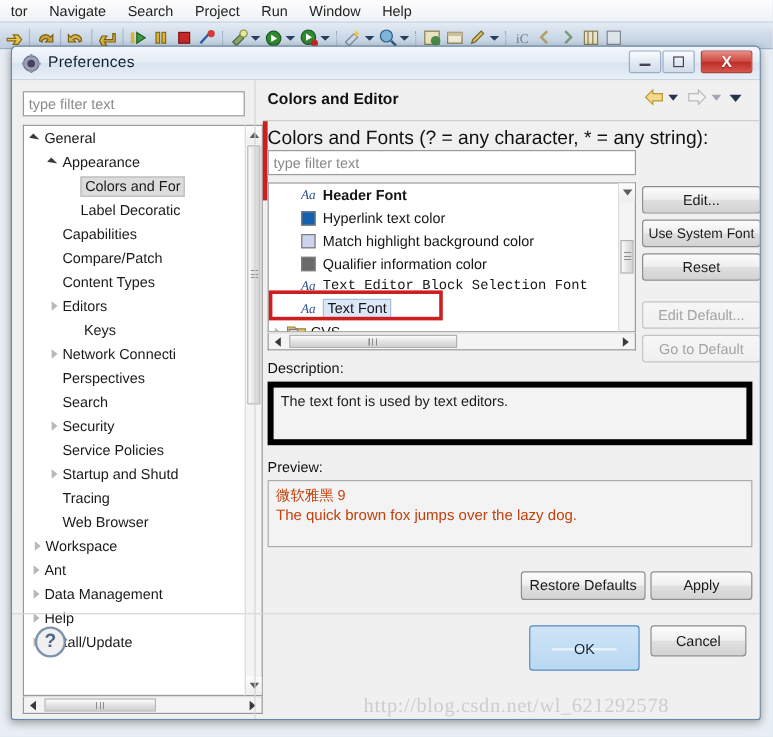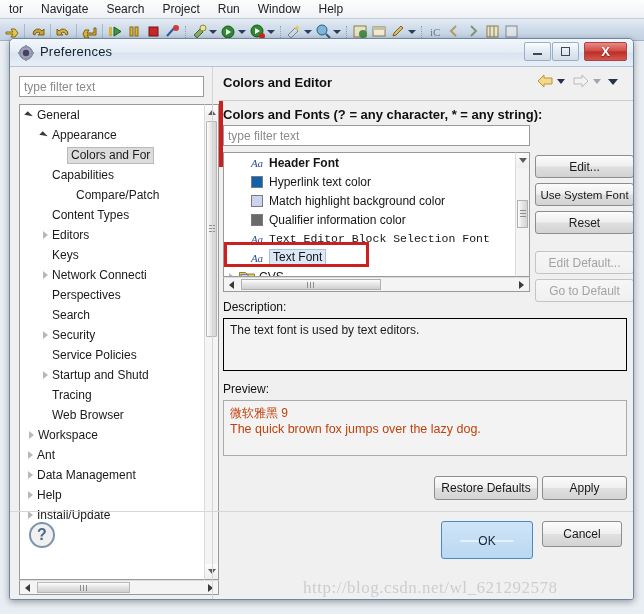--- a/index.html
+++ b/index.html
@@ -186,21 +186,21 @@
     border-left: 4px solid transparent; border-right: 4px solid transparent;
     border-top: 5px solid #25324c;
   }
   .nav-dd.dim::after { border-top-color: #9fa6b2; }
   .nav-dd.big::after {
     left: 1px; border-left-width: 5px; border-right-width: 5px; border-top-width: 6px;
   }
   #pane-rule { position: absolute; left: 0; top: 33px; width: 416px; height: 1px; background: #cdcdcd; }
   #red-left-mark { position: absolute; left: 0; top: 34px; width: 4px; height: 66px; background: #cc1f1f; }
 
-  #cf-label { position: absolute; left: 4px; top: 40px; font-size: 13px; color: #111; font-weight: bold; }
+  #cf-label { position: absolute; left: 4px; top: 40px; font-size: 16px; color: #111; }
   #filter-right {
     position: absolute; left: 4px; top: 58px; width: 307px; height: 21px;
     border: 1px solid #9a9a9a; background: #fff;
     font-size: 12px; color: #8a8a8a; padding: 2px 4px; line-height: 16px;
   }
 
   #list-pane {
     position: absolute; left: 4px; top: 85px; width: 292px; height: 125px;
     background: #fff; border: 1px solid #9a9a9a; border-right: none; overflow: hidden;
   }
@@ -270,21 +270,21 @@
     background: linear-gradient(#f6f6f6, #f0f0f0); }
   #btn-edit { top: 88px; }
   #btn-sysfont { top: 116px; font-size: 11.5px; }
   #btn-reset { top: 144px; }
   #btn-editdef { top: 184px; }
   #btn-gotodef { top: 212px; }
 
   #desc-label { position: absolute; left: 4px; top: 233px; font-size: 12px; color: #111; }
   #desc-box {
     position: absolute; left: 4px; top: 251px; width: 404px; height: 53px;
-    background: #f3f3f3; border: 1px solid #000000;
+    background: #f3f3f3; border: 5px solid #000000;
     font-size: 12px; color: #1c1c1c; padding: 4px 6px;
   }
   #prev-label { position: absolute; left: 4px; top: 315px; font-size: 12px; color: #111; }
   #prev-box {
     position: absolute; left: 4px; top: 333px; width: 404px; height: 56px;
     background: #f3f3f3; border: 1px solid #aaaaaa;
     font-size: 12px; color: #c2410c; padding: 4px 6px; line-height: 16px;
   }
   #prev-line1 { font-size: 12px; }
   #prev-line2 { font-size: 12.5px; }
@@ -522,37 +522,41 @@
             <span class="tree-label">General</span>
           </div>
           <div class="tree-row" style="padding-left: 19px;">
             <span class="tw open"></span>
             <span class="tree-label">Appearance</span>
           </div>
           <div class="tree-row" style="padding-left: 34px;">
             <span class="tw"></span>
             <span class="tree-label selected">Colors and For</span>
           </div>
+          <div class="tree-row" style="padding-left: 34px;">
+            <span class="tw"></span>
+            <span class="tree-label">Label Decoratic</span>
+          </div>
           <div class="tree-row" style="padding-left: 19px;">
             <span class="tw"></span>
             <span class="tree-label">Capabilities</span>
           </div>
-          <div class="tree-row" style="padding-left: 19px; gap: 24px;">
+          <div class="tree-row" style="padding-left: 19px;">
             <span class="tw"></span>
             <span class="tree-label">Compare/Patch</span>
           </div>
           <div class="tree-row" style="padding-left: 19px;">
             <span class="tw"></span>
             <span class="tree-label">Content Types</span>
           </div>
           <div class="tree-row" style="padding-left: 19px;">
             <span class="tw closed"></span>
             <span class="tree-label">Editors</span>
           </div>
-          <div class="tree-row" style="padding-left: 19px;">
+          <div class="tree-row" style="padding-left: 37px;">
             <span class="tw"></span>
             <span class="tree-label">Keys</span>
           </div>
           <div class="tree-row" style="padding-left: 19px;">
             <span class="tw closed"></span>
             <span class="tree-label">Network Connecti</span>
           </div>
           <div class="tree-row" style="padding-left: 19px;">
             <span class="tw"></span>
             <span class="tree-label">Perspectives</span>

